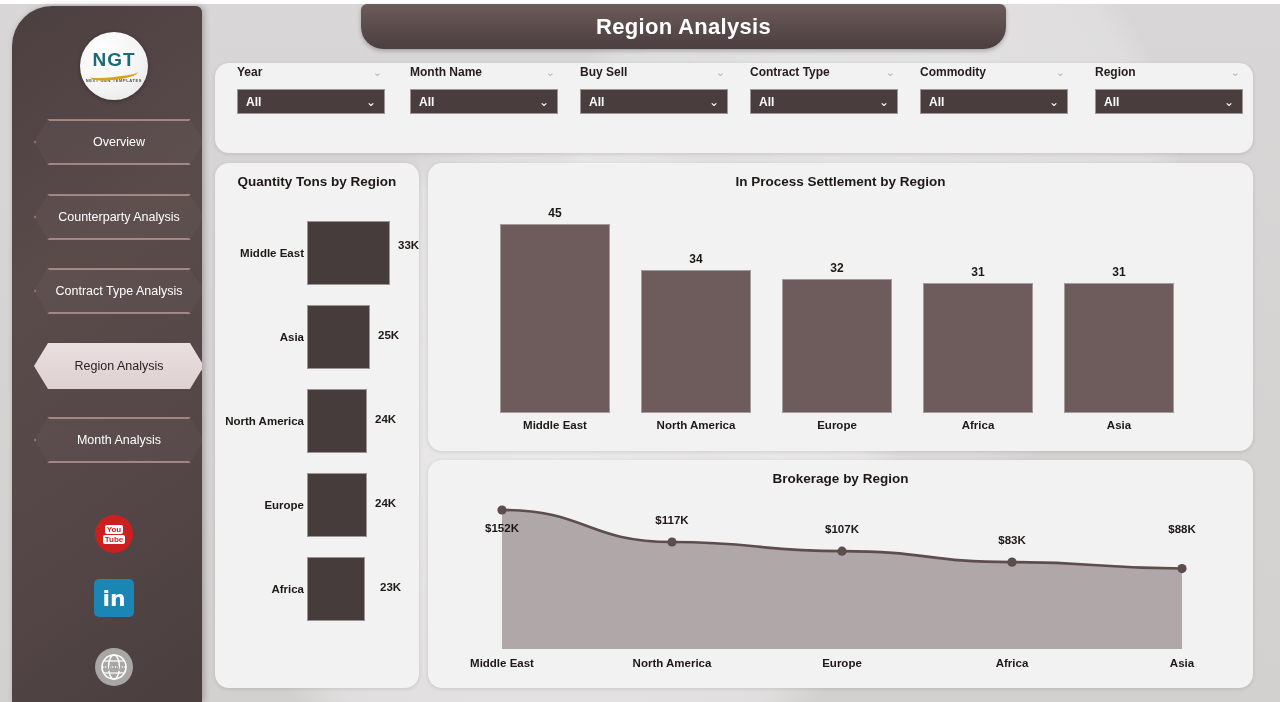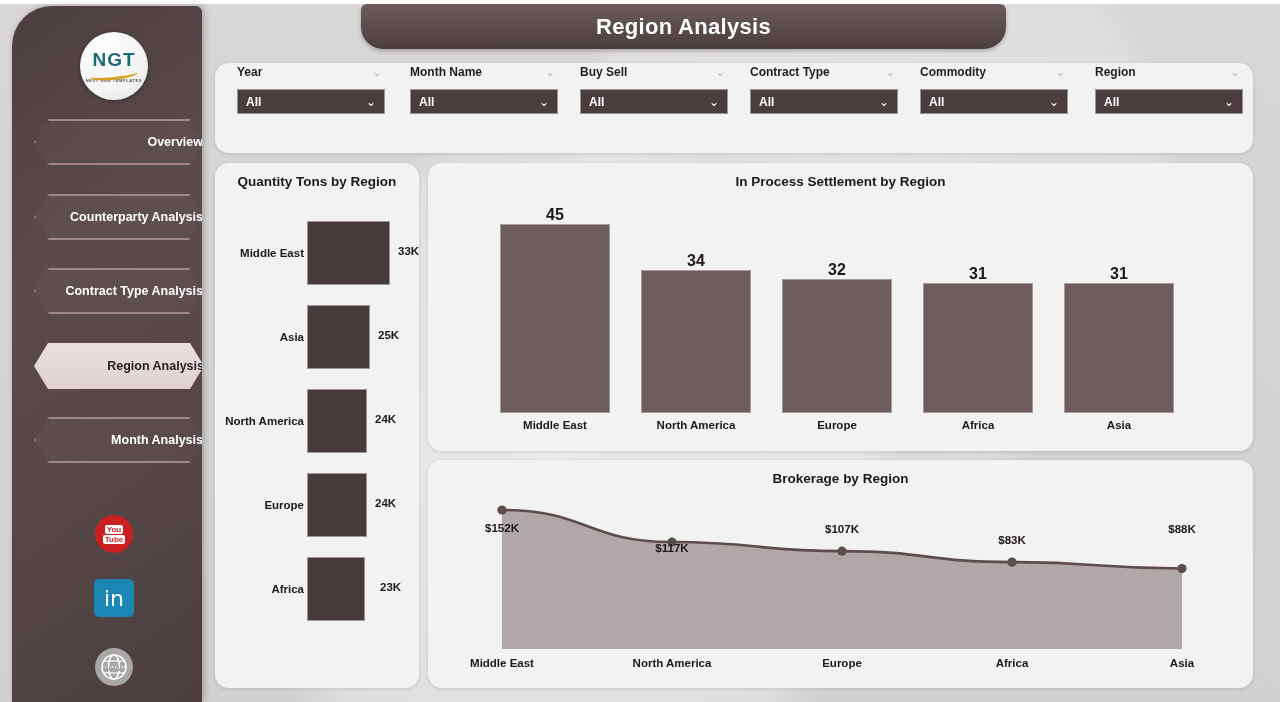--- a/index.html
+++ b/index.html
@@ -87,23 +87,23 @@
     margin-top: 9px;
   }
 
   .nav-btn {
     position: absolute;
     left: 22px;
     width: 170px;
     height: 46px;
     display: flex;
     align-items: center;
-    justify-content: flex-end;
+    justify-content: center;
     font-size: 12.5px;
-    font-weight: bold;
+    font-weight: normal;
     color: #ffffff;
     cursor: pointer;
     clip-path: polygon(14px 0, calc(100% - 14px) 0, 100% 50%, calc(100% - 14px) 100%, 14px 100%, 0 50%);
     background: rgba(255,255,255,0.03);
     border: 1px solid rgba(216,178,178,0.55);
   }
   .nav-btn .ring {
     position: absolute;
     left: 0; top: 0; right: 0; bottom: 0;
     border: 1px solid rgba(214,176,176,0.6);
@@ -152,21 +152,21 @@
     line-height: 9px;
     padding: 0 2px;
     border-radius: 2px;
   }
   .li-square {
     width: 58px; height: 38px;
     border-radius: 5px;
     background: #1b86b4;
     color: #ffffff;
     font-size: 22px;
-    font-weight: normal;
+    font-weight: bold;
     display: flex;
     align-items: center;
     justify-content: center;
     font-family: "DejaVu Sans", sans-serif;
   }
   .ww-circle {
     width: 38px; height: 38px;
     border-radius: 50%;
     background: #a9a7a5;
     display: flex;
@@ -297,21 +297,21 @@
   }
   .col-rect {
     position: absolute;
     bottom: 28px;
     background: #6e5c5c;
     border: 1px solid #a39a9a;
   }
   .col-val {
     position: absolute;
     text-align: center;
-    font-size: 16px;
+    font-size: 12px;
     font-weight: bold;
     color: #1e1818;
     white-space: nowrap;
   }
   .col-cat {
     position: absolute;
     text-align: center;
     font-size: 11.5px;
     font-weight: bold;
     color: #1e1818;
@@ -468,21 +468,21 @@
       </div>
     </div>
   </div>
 
   <div class="card" id="card-qty">
     <div class="card-title">Quantity Tons by Region</div>
     <div id="hbar-plot">
         <div class="hbar-row" style="top: 58px; height: 64px;">
           <div class="hbar-cat">Middle East</div>
           <div class="hbar-rect" style="width: 83px; height: 64px; top: 0px;"></div>
-          <div class="hbar-val" style="left: 183px; top: 24px;">33K</div>
+          <div class="hbar-val" style="left: 183px; top: 18px;">33K</div>
         </div>
         <div class="hbar-row" style="top: 142px; height: 64px;">
           <div class="hbar-cat">Asia</div>
           <div class="hbar-rect" style="width: 63px; height: 64px; top: 0px;"></div>
           <div class="hbar-val" style="left: 163px; top: 24px;">25K</div>
         </div>
         <div class="hbar-row" style="top: 226px; height: 64px;">
           <div class="hbar-cat">North America</div>
           <div class="hbar-rect" style="width: 60px; height: 64px; top: 0px;"></div>
           <div class="hbar-val" style="left: 160px; top: 24px;">24K</div>
@@ -528,21 +528,21 @@
           <path d="M74,50 C159,50 159,82.00657894736842 244,82.00657894736842 C329,82.00657894736842 329,91.15131578947368 414,91.15131578947368 C499,91.15131578947368 499,102.125 584,102.125 C669,102.125 669,108.52631578947368 754,108.52631578947368 L754,189 L74,189 Z" fill="#b0a8a8"></path>
           <path d="M74,50 C159,50 159,82.00657894736842 244,82.00657894736842 C329,82.00657894736842 329,91.15131578947368 414,91.15131578947368 C499,91.15131578947368 499,102.125 584,102.125 C669,102.125 669,108.52631578947368 754,108.52631578947368" fill="none" stroke="#5d4d4d" stroke-width="2.6" stroke-linecap="round"></path>
           <circle cx="74" cy="50" r="4.6" fill="#5d4d4d"></circle>
           <circle cx="244" cy="82.00657894736842" r="4.6" fill="#5d4d4d"></circle>
           <circle cx="414" cy="91.15131578947368" r="4.6" fill="#5d4d4d"></circle>
           <circle cx="584" cy="102.125" r="4.6" fill="#5d4d4d"></circle>
           <circle cx="754" cy="108.52631578947368" r="4.6" fill="#5d4d4d"></circle>
         </svg>
         <div class="ln-val" style="left: 29px; width: 90px; top: 62px;">$152K</div>
         <div class="ln-cat" style="left: 19px; width: 110px; top: 197px;">Middle East</div>
-        <div class="ln-val" style="left: 199px; width: 90px; top: 54.0066px; margin-top: 28px;">$117K</div>
+        <div class="ln-val" style="left: 199px; width: 90px; top: 54.0066px;">$117K</div>
         <div class="ln-cat" style="left: 189px; width: 110px; top: 197px;">North America</div>
         <div class="ln-val" style="left: 369px; width: 90px; top: 63.1513px;">$107K</div>
         <div class="ln-cat" style="left: 359px; width: 110px; top: 197px;">Europe</div>
         <div class="ln-val" style="left: 539px; width: 90px; top: 74.125px;">$83K</div>
         <div class="ln-cat" style="left: 529px; width: 110px; top: 197px;">Africa</div>
         <div class="ln-val" style="left: 709px; width: 90px; top: 63px;">$88K</div>
         <div class="ln-cat" style="left: 699px; width: 110px; top: 197px;">Asia</div>
       </div>
   </div>
 

